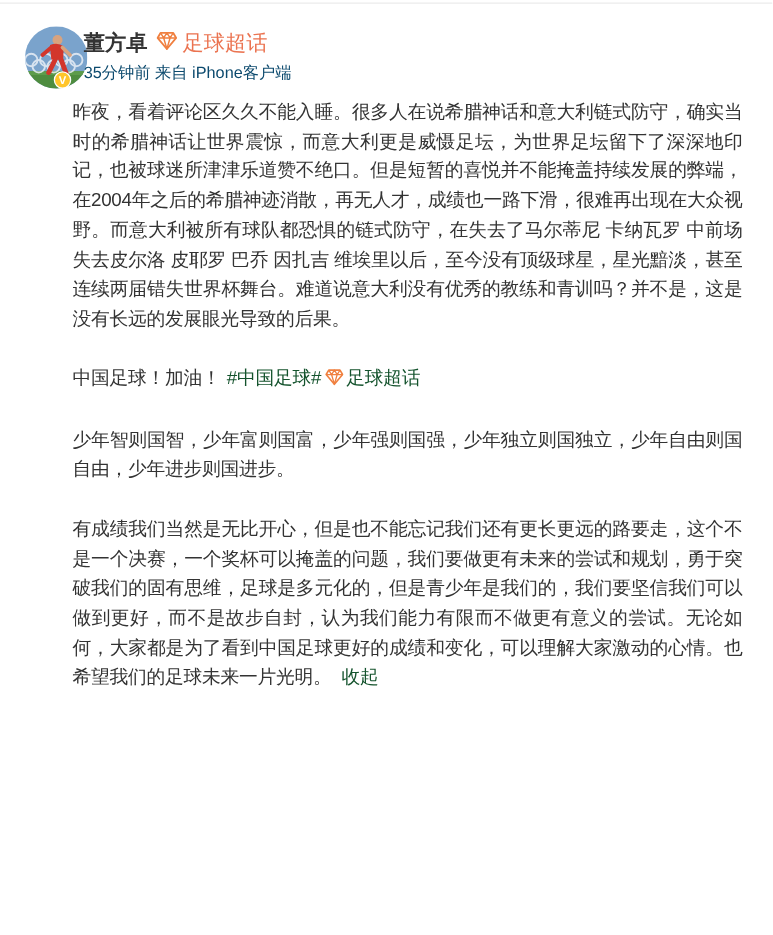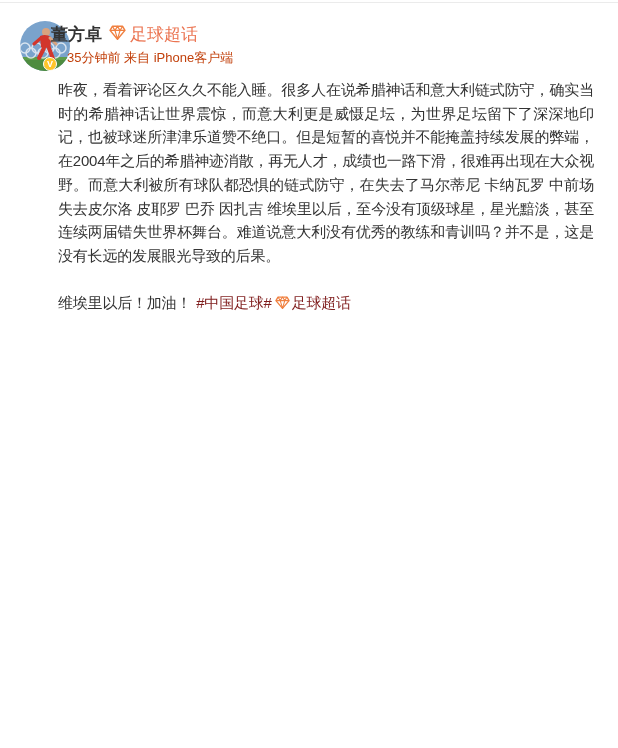--- a/index.html
+++ b/index.html
@@ -22,51 +22,51 @@
   .v-badge {
     position: absolute; left: 43px; top: 57px;
     width: 14px; height: 14px; box-sizing: border-box;
     border-radius: 50%;
     background: #ffc52a; border: 1px solid #ffffff;
     color: #ffffff; font-size: 9px; font-weight: bold;
     display: flex; align-items: center; justify-content: center;
     line-height: 1;
   }
   .username-row {
-    position: absolute; left: 51px; top: 23px;
+    position: absolute; left: 67px; top: 23px;
     display: flex; align-items: center;
     white-space: nowrap;
   }
   .username {
     font-size: 17px; font-weight: 700; color: #333333;
     text-decoration: none; cursor: pointer;
   }
   .supertopic-link {
     display: flex; align-items: center;
     margin-left: 7px;
     font-size: 17px; color: #eb7350;
     text-decoration: none; cursor: pointer;
   }
   .supertopic-link .gem { margin-right: 4px; }
   .meta {
     position: absolute; left: 67px; top: 49px;
-    font-size: 13px; color: #c2410c;
+    font-size: 13px; color: #0c4a6e;
   }
   .content {
     position: absolute; left: 58px; top: 78px;
     width: 536px;
     font-size: 15px; line-height: 23.7px;
     letter-spacing: -0.2px;
     color: #333333;
     text-align: justify;
   }
   .content p { margin: 0 0 23.7px 0; }
   .content p:last-child { margin-bottom: 0; }
   a.orange-link {
-    color: #7f1d1d; text-decoration: none; cursor: pointer;
+    color: #14532d; text-decoration: none; cursor: pointer;
   }
   .cta-hashtag { margin-left: 5px; }
   .collapse-link { margin-left: 8px; }
   .gem-inline {
     display: inline-block; vertical-align: -2px; margin: 0 2px 0 3px;
   }
 </style>
 </head>
 <body>
 
@@ -108,17 +108,19 @@
       </svg>
     </span>
     <span>足球超话</span>
   </a>
 </div>
 
 <div class="meta">35分钟前 来自 iPhone客户端</div>
 
 <div class="content">
   <p>昨夜，看着评论区久久不能入睡。很多人在说希腊神话和意大利链式防守，确实当时的希腊神话让世界震惊，而意大利更是威慑足坛，为世界足坛留下了深深地印记，也被球迷所津津乐道赞不绝口。但是短暂的喜悦并不能掩盖持续发展的弊端，在2004年之后的希腊神迹消散，再无人才，成绩也一路下滑，很难再出现在大众视野。而意大利被所有球队都恐惧的链式防守，在失去了马尔蒂尼 卡纳瓦罗 中前场失去皮尔洛 皮耶罗 巴乔 因扎吉 维埃里以后，至今没有顶级球星，星光黯淡，甚至连续两届错失世界杯舞台。难道说意大利没有优秀的教练和青训吗？并不是，这是没有长远的发展眼光导致的后果。</p>
-  <p><span>维埃里以后！加油！</span><a class="orange-link cta-hashtag">#中国足球#</a><span class="gem-inline"><svg width="15" height="15" viewBox="0 0 16 16" fill="none">
+  <p><span>中国足球！加油！</span><a class="orange-link cta-hashtag">#中国足球#</a><span class="gem-inline"><svg width="15" height="15" viewBox="0 0 16 16" fill="none">
           <path d="M3.2 2.2 H12.8 L15 6 L8 14.3 L1 6 Z" stroke="#f08040" stroke-width="1.4" stroke-linejoin="round"></path>
           <path d="M1 6 H15 M3.2 2.2 L5.6 6 L8 2.2 L10.4 6 L12.8 2.2 M5.6 6 L8 14.3 L10.4 6" stroke="#f08040" stroke-width="1.1" stroke-linejoin="round"></path>
         </svg></span><a class="orange-link">足球超话</a></p>
+  <p>少年智则国智，少年富则国富，少年强则国强，少年独立则国独立，少年自由则国自由，少年进步则国进步。</p>
+  <p><span>有成绩我们当然是无比开心，但是也不能忘记我们还有更长更远的路要走，这个不是一个决赛，一个奖杯可以掩盖的问题，我们要做更有未来的尝试和规划，勇于突破我们的固有思维，足球是多元化的，但是青少年是我们的，我们要坚信我们可以做到更好，而不是故步自封，认为我们能力有限而不做更有意义的尝试。无论如何，大家都是为了看到中国足球更好的成绩和变化，可以理解大家激动的心情。也希望我们的足球未来一片光明。</span><a class="orange-link collapse-link">收起</a></p>
 </div>
 
 </body></html>

